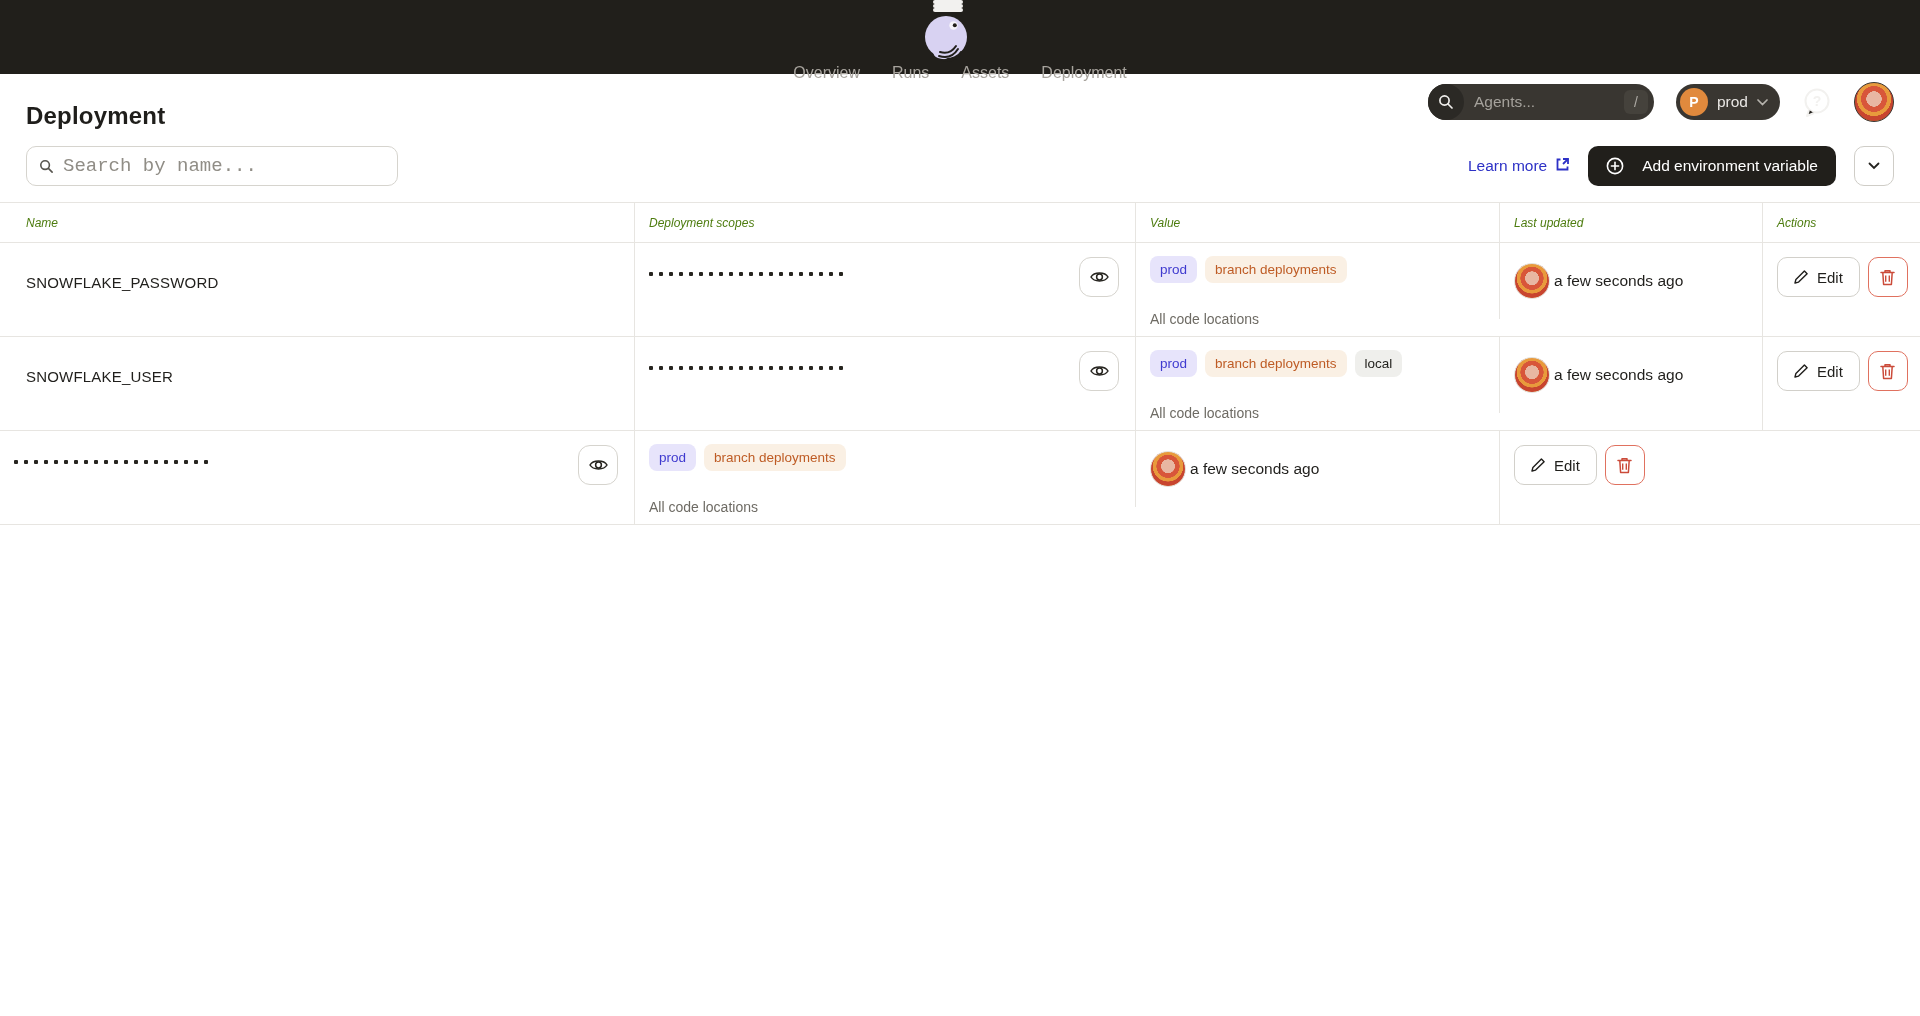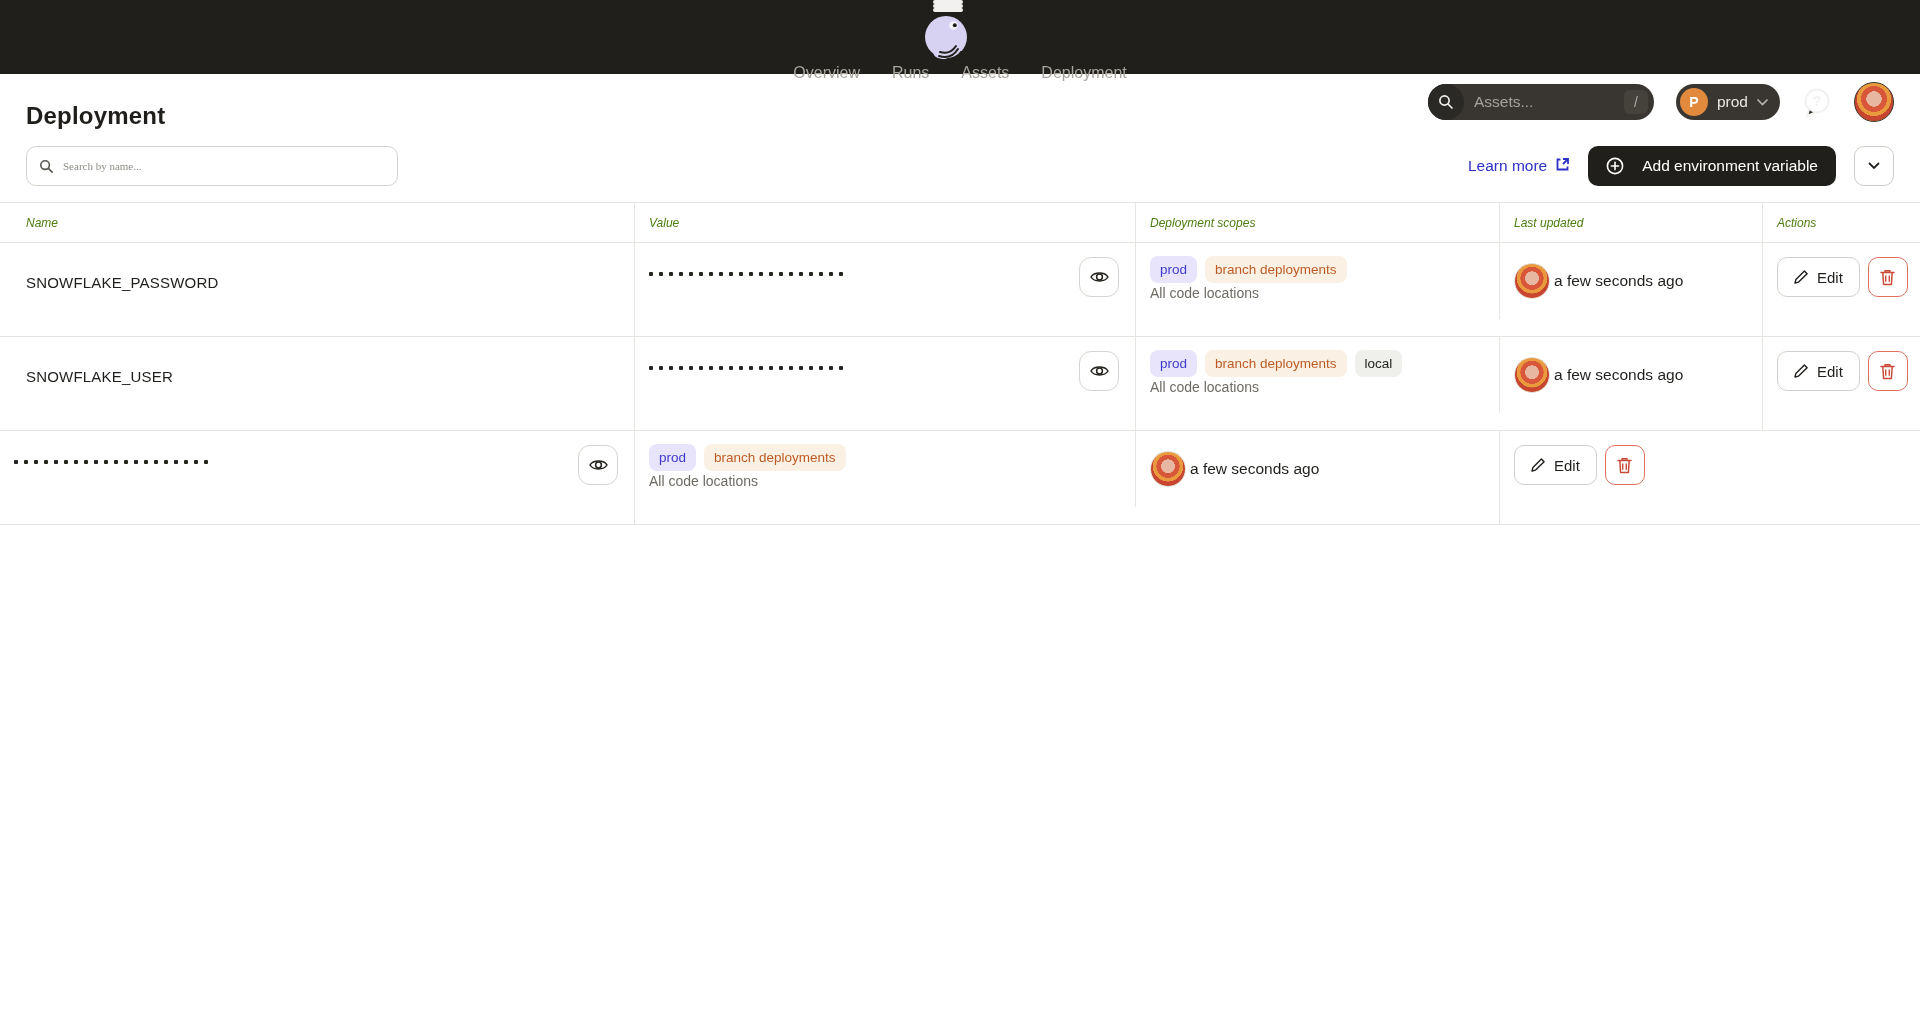--- a/index.html
+++ b/index.html
@@ -29,21 +29,21 @@
   .page-head { padding:28px 26px 0 26px; }
   .page-title { font-size:24px; font-weight:700; color:#1f1e1b; letter-spacing:.2px; }
   .tabs { display:flex; gap:22px; margin-top:24px; border-bottom:1px solid #e8e6e2; padding:0 0 0 0; }
   .tab { position:relative; font-size:16px; font-weight:600; color:#23221e; padding:0 2px 15px 2px; cursor:pointer; }
   .tab.active { color:#4741de; }
   .tab.active::after { content:""; position:absolute; left:0; right:0; bottom:-1px; height:3px; background:#4741de; }
 
   
   .toolbar { display:flex; align-items:center; padding:16px 26px 0 26px; }
   .search-input { width:372px; height:40px; border:1px solid #d6d4ce; border-radius:10px; display:flex; align-items:center; padding:0 12px; gap:9px; background:#fff; }
-  .search-input input { border:none; outline:none; flex:1; font-size:11px; color:#ec4899; font-family:Liberation Serif, serif; background:transparent; }
+  .search-input input { border:none; outline:none; flex:1; font-size:19px; color:#ec4899; font-family:Liberation Mono, monospace; background:transparent; }
   .search-input input::placeholder { color:#908d86; }
   .toolbar-right { margin-left:auto; display:flex; align-items:center; gap:18px; }
   .learn-more { display:flex; align-items:flex-start; gap:8px; color:#2d31c6; font-size:15.5px; cursor:pointer; }
   .btn-add { height:40px; background:#211f1b; color:#fff; border:none; border-radius:10px; font-size:15.5px; font-family:inherit; display:flex; align-items:center; gap:18px; padding:0 18px; cursor:pointer; }
   .btn-caret { width:40px; height:40px; background:#fff; border:1px solid #cfcdc7; border-radius:10px; display:flex; align-items:center; justify-content:center; cursor:pointer; }
 
   
   .envvar-table { margin-top:16px; }
   .t-grid { display:grid; grid-template-columns:634px 501px 364px 263px 158px; }
   .t-head { border-top:1px solid #e7e5e1; border-bottom:1px solid #e7e5e1; height:41px; }
@@ -56,21 +56,21 @@
   .value-cell { display:flex; align-items:flex-start; justify-content:space-between; padding-top:14px; padding-right:16px; }
   .dots { display:flex; gap:6px; margin-top:15px; }
   .dot { width:4px; height:4px; border-radius:1px; background:#26241f; }
   .eye-btn { width:40px; height:40px; border:1px solid #d6d4ce; background:#fff; border-radius:12px; display:flex; align-items:center; justify-content:center; cursor:pointer; }
   .scopes-cell { padding-top:13px; }
   .badges { display:flex; gap:8px; flex-wrap:wrap; }
   .badge { height:27px; display:inline-flex; align-items:center; padding:0 10px; border-radius:8px; font-size:13.5px; }
   .badge-prod { background:#e7e4fb; color:#3f3acf; }
   .badge-branch { background:#faf0e4; color:#be5b24; }
   .badge-local { background:#efefec; color:#24231f; }
-  .locations { margin-top:2px; font-size:14px; color:#6e6b64; }
+  .locations { margin-top:28px; font-size:14px; color:#6e6b64; }
   .updated-cell { display:flex; align-items:center; gap:4px; padding-top:0; height:76px; }
   .mini-avatar { width:36px; height:36px; border-radius:50%; flex:0 0 auto;
     background:radial-gradient(circle at 50% 42%, #e8b7a2 0 26%, #d8563a 27% 44%, #e89a3c 45% 58%, #c8452f 59% 74%, #e0712f 75% 100%);
     border:1px solid #e3e1dc; }
   .updated-text { font-size:15.5px; color:#201f1c; }
   .actions-cell { display:flex; gap:8px; padding-top:14px; }
   .btn-edit { height:40px; background:#fff; border:1px solid #d2d0ca; border-radius:10px; display:flex; align-items:center; gap:9px; padding:0 16px; font-size:15px; color:#201f1c; font-family:inherit; cursor:pointer; }
   .btn-delete { width:40px; height:40px; background:#fff; border:1px solid #e0715f; border-radius:10px; display:flex; align-items:center; justify-content:center; cursor:pointer; }
 </style>
 </head>
@@ -98,21 +98,21 @@
     <span class="nav-link">Deployment</span>
   </div>
   <div class="nav-right">
     <div class="global-search">
       <span class="mag-circle">
         <svg width="16" height="16" viewBox="0 0 16 16">
             <circle cx="6.5" cy="6.5" r="4.6" fill="none" stroke="#f0efec" stroke-width="1.7"></circle>
             <line x1="10" y1="10" x2="14" y2="14" stroke="#f0efec" stroke-width="1.7" stroke-linecap="round"></line>
           </svg>
       </span>
-      <span class="gs-text">Assets...</span>
+      <span class="gs-text">Agents...</span>
       <span class="slash">/</span>
     </div>
     <div class="deploy-pill">
       <span class="p-circle">P</span>
       <span class="dp-label">prod</span>
       <svg width="11" height="7" viewBox="0 0 11 7">
           <path d="M1 1 l4.5 4.5 L10 1" stroke="#b5b2ac" stroke-width="1.7" fill="none" stroke-linecap="round"></path>
         </svg>
     </div>
     <svg width="30" height="31" viewBox="0 0 30 31">
@@ -157,22 +157,22 @@
       <svg width="12" height="8" viewBox="0 0 12 8">
           <path d="M1.5 1.5 l4.5 4.5 L10.5 1.5" stroke="#23221e" stroke-width="1.8" fill="none" stroke-linecap="round"></path>
         </svg>
     </button>
   </div>
 </div>
 
 <div class="envvar-table">
   <div class="t-grid t-head">
     <div class="cell first">Name</div>
+    <div class="cell">Deployment scopes</div>
     <div class="cell">Value</div>
-    <div class="cell">Deployment scopes</div>
     <div class="cell">Last updated</div>
     <div class="cell">Actions</div>
   </div>
   <div id="rows-host">
   <div class="t-grid t-row">
     <div class="cell first name-cell">SNOWFLAKE_PASSWORD</div>
     <div class="cell value-cell">
       <span class="dots">
             <span class="dot"></span>
             <span class="dot"></span>

